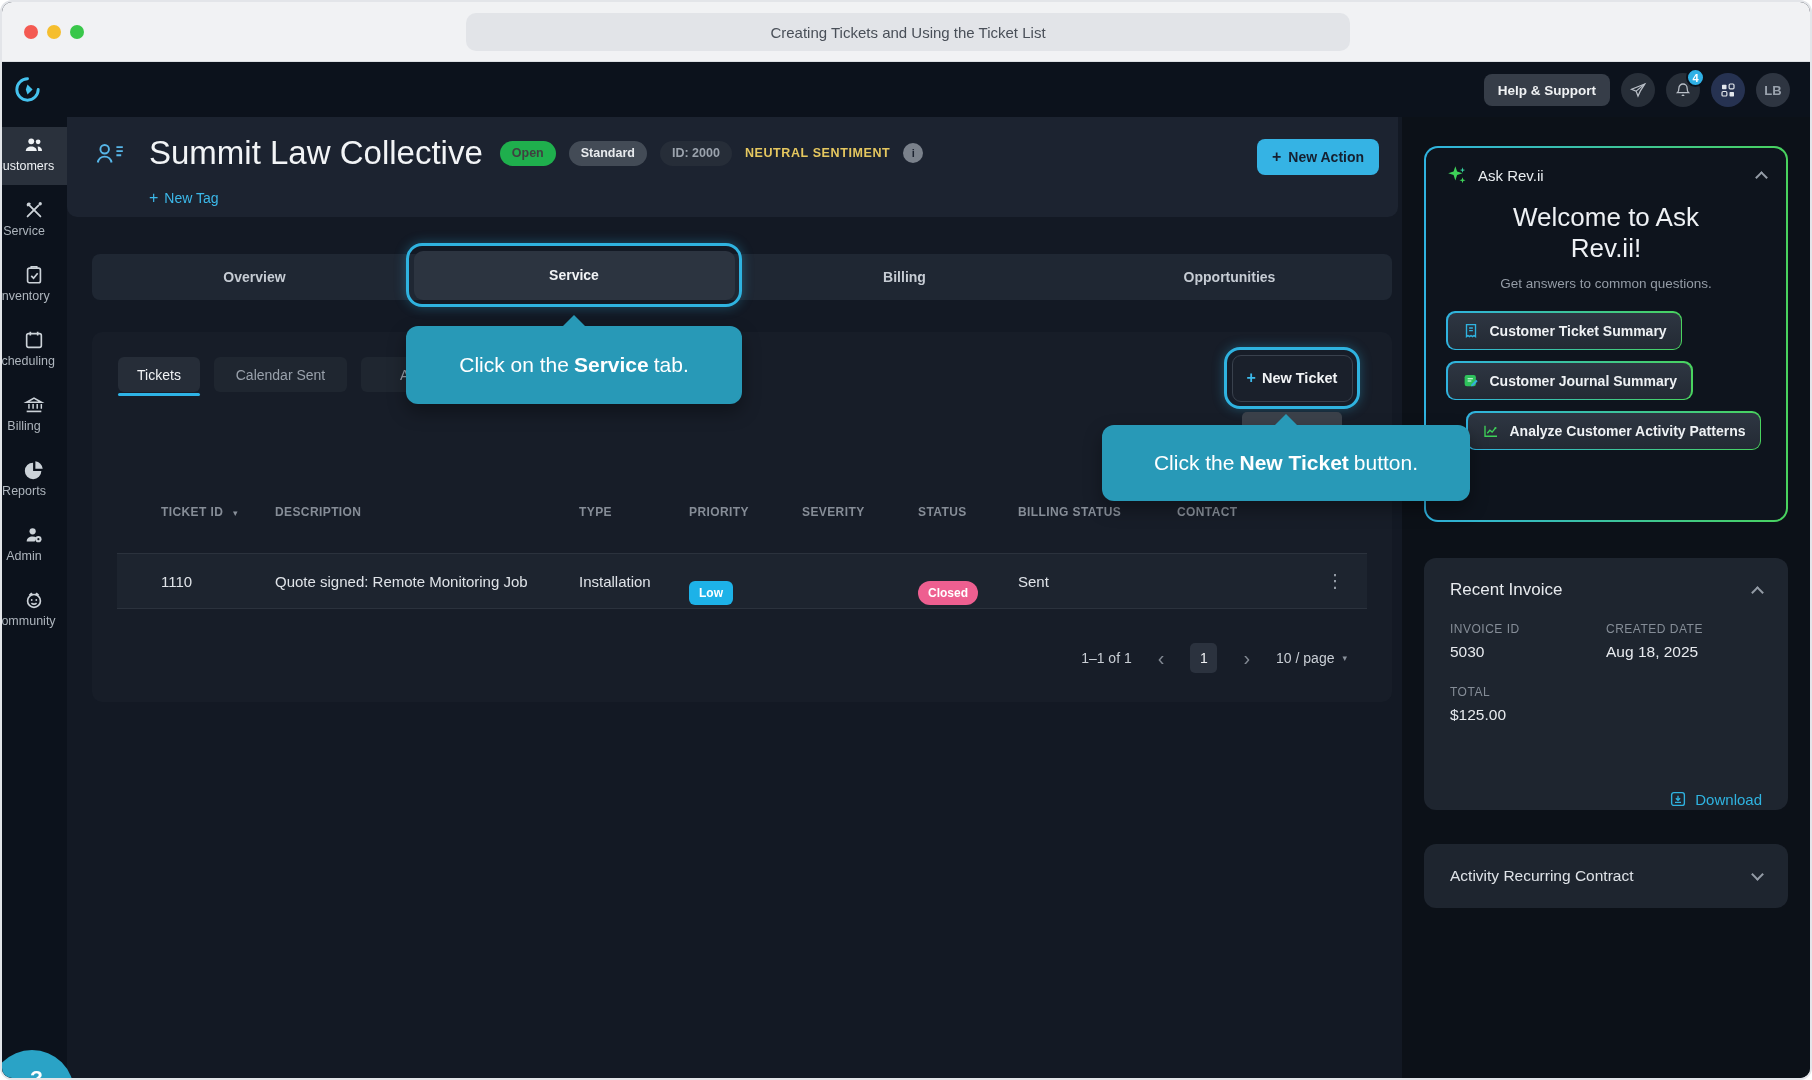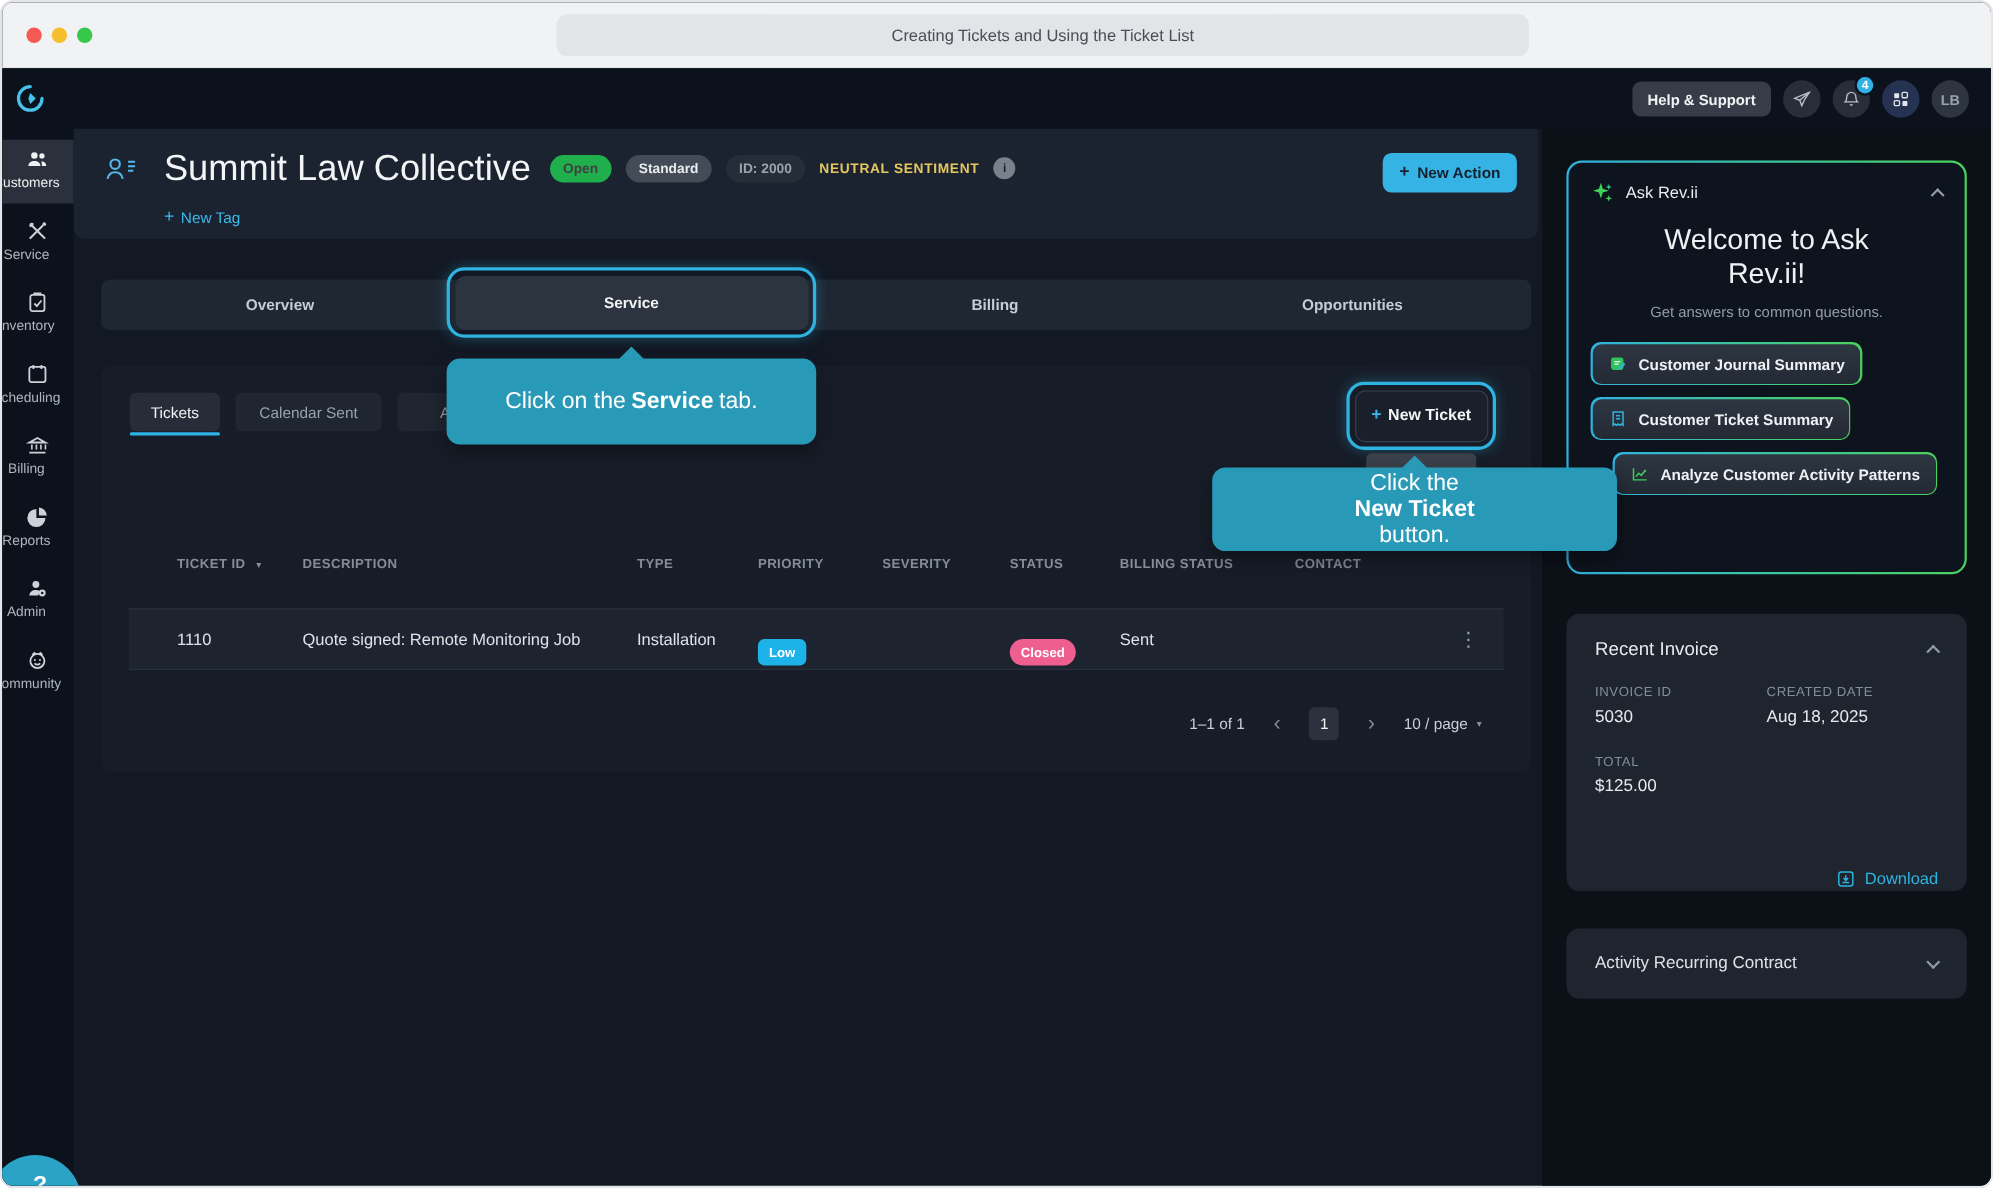--- a/index.html
+++ b/index.html
@@ -9,21 +9,21 @@
     position:relative; width:1812px; height:1080px; overflow:hidden;
     border-radius:12px; border:2px solid #e3e5e9; background:#131924;
   }
   
   .titlebar { position:absolute; left:0; top:0; width:100%; height:60px; background:#f1f2f4; border-bottom:1px solid #dcdfe3; }
   .light { position:absolute; top:23px; width:14px; height:14px; border-radius:50%; }
   .light.red{ left:22px; background:#f45a52; }
   .light.yellow{ left:45px; background:#f5be2e; }
   .light.green{ left:68px; background:#39c74a; }
   .title-pill { position:absolute; left:464px; top:11px; width:884px; height:38px; background:#e2e4e8; border-radius:10px;
-    display:flex; align-items:center; justify-content:center; font-size:15px; color:#494f58;margin-left:40px; }
+    display:flex; align-items:center; justify-content:center; font-size:15px; color:#494f58; }
   
   .appbar { position:absolute; left:0; top:60px; width:100%; height:55px; background:#0c121c; }
   .logo { position:absolute; left:12px; top:74px; width:27px; height:27px; }
   .appbar-right { position:absolute; right:20px; top:71px; height:34px; display:flex; align-items:center; gap:11px; }
   .help-pill { height:32px; padding:0 14px; background:#363d48; border-radius:8px; color:#f0f2f4;
     font-size:13.5px; font-weight:bold; display:flex; align-items:center; }
   .cir { position:relative; width:34px; height:34px; border-radius:50%; background:#272e38; display:flex; align-items:center; justify-content:center; }
   .cir.apps { background:#263251; }
   .cir.avatar { background:#2e3541; color:#9aa2ad; font-size:13px; font-weight:bold; }
   .badge-count { position:absolute; top:-5px; right:-5px; min-width:19px; height:19px; border-radius:10px; background:#2fb1e6;
@@ -70,21 +70,21 @@
   .plus-cyan { color:#3cb9ea; font-weight:bold; font-size:16px; }
   .remnant { position:absolute; left:1240px; top:410px; width:100px; height:20px; background:#3b414a; border-radius:5px; z-index:7; }
   
   .tooltip { position:absolute; background:#2899b7; border-radius:12px; color:#fff; font-size:21px;
     display:flex; align-items:center; justify-content:center; z-index:10; box-shadow:0 8px 18px rgba(0,0,0,.35); }
   .tooltip b { font-weight:bold; margin:0 5px; }
   .tooltip .arrow { position:absolute; top:-11px; width:0; height:0;
     border-left:12px solid transparent; border-right:12px solid transparent; border-bottom:12px solid #2899b7; }
   .tt-service { left:404px; top:324px; width:336px; height:78px; }
   .tt-service .arrow { left:156px; }
-  .tt-newticket { left:1100px; top:423px; width:368px; height:76px;flex-direction:column; }
+  .tt-newticket { left:1100px; top:423px; width:368px; height:76px; }
   .tt-newticket .arrow { left:172px; }
   
   .tgrid { position:absolute; left:115px; width:1250px; display:grid;
     grid-template-columns:114px 304px 110px 113px 116px 100px 159px 1fr 24px;
     align-items:center; padding-left:44px; padding-right:20px; }
   .thead { top:496px; height:28px; font-size:12px; font-weight:600; color:#868d97; letter-spacing:.4px; z-index:2; }
   .thead .caret { font-size:9px; color:#8a919b; margin-left:6px; }
   .trow { top:551px; height:56px; background:#1d242f; border-top:1px solid #2b323d; border-bottom:1px solid #2b323d;
     font-size:15px; color:#dfe3e8; z-index:2; }
   .cell-pill { display:inline-flex; align-items:center; height:24px; padding:0 10px; font-size:12px; font-weight:bold; color:#fff;margin-top:23px; }
@@ -382,35 +382,35 @@
             <path d="M15 12l.7 2.1 2.1.7-2.1.7-.7 2.1-.7-2.1-2.1-.7 2.1-.7z" fill="#3ed158"></path>
           </svg>
         <span class="ask-title">Ask Rev.ii</span>
         <span class="chev up"></span>
       </div>
       <div class="ask-heading">Welcome to Ask Rev.ii!</div>
       <div class="ask-sub">Get answers to common questions.</div>
       <div class="ask-actions">
         <div class="ask-btn-outer">
           <div class="ask-btn">
+            <svg width="18" height="18" viewBox="0 0 24 24" fill="none" stroke="#2fb3e0" stroke-width="1.8">
+                <path d="M6 3.5h12v16l-2-1.5-2 1.5-2-1.5-2 1.5-2-1.5-2 1.5z"></path>
+                <path d="M9.5 8h5M9.5 11.5h5"></path>
+              </svg>
+            <span>Customer Ticket Summary</span>
+          </div>
+        </div>
+        <div class="ask-btn-outer">
+          <div class="ask-btn">
             <svg width="18" height="18" viewBox="0 0 24 24">
                 <rect x="3.5" y="4" width="15" height="15" rx="3" fill="#2ec25c"></rect>
                 <path d="M7.5 9h7M7.5 12h5" stroke="#eafff0" stroke-width="1.6"></path>
                 <path d="M12.5 16.5l6.3-6.3 2 2-6.3 6.3-2.6.6z" fill="#35b0dc"></path>
               </svg>
             <span>Customer Journal Summary</span>
-          </div>
-        </div>
-        <div class="ask-btn-outer">
-          <div class="ask-btn">
-            <svg width="18" height="18" viewBox="0 0 24 24" fill="none" stroke="#2fb3e0" stroke-width="1.8">
-                <path d="M6 3.5h12v16l-2-1.5-2 1.5-2-1.5-2 1.5-2-1.5-2 1.5z"></path>
-                <path d="M9.5 8h5M9.5 11.5h5"></path>
-              </svg>
-            <span>Customer Ticket Summary</span>
           </div>
         </div>
         <div class="ask-btn-outer indent">
           <div class="ask-btn">
             <svg width="18" height="18" viewBox="0 0 24 24" fill="none" stroke="#3ed158" stroke-width="1.8">
                 <path d="M4 5v14h16"></path>
                 <path d="M7 15l3.5-4 3 2.5L18 8"></path>
                 <circle cx="18" cy="8" r="1.4" fill="#3ed158" stroke="none"></circle>
               </svg>
             <span>Analyze Customer Activity Patterns</span>

